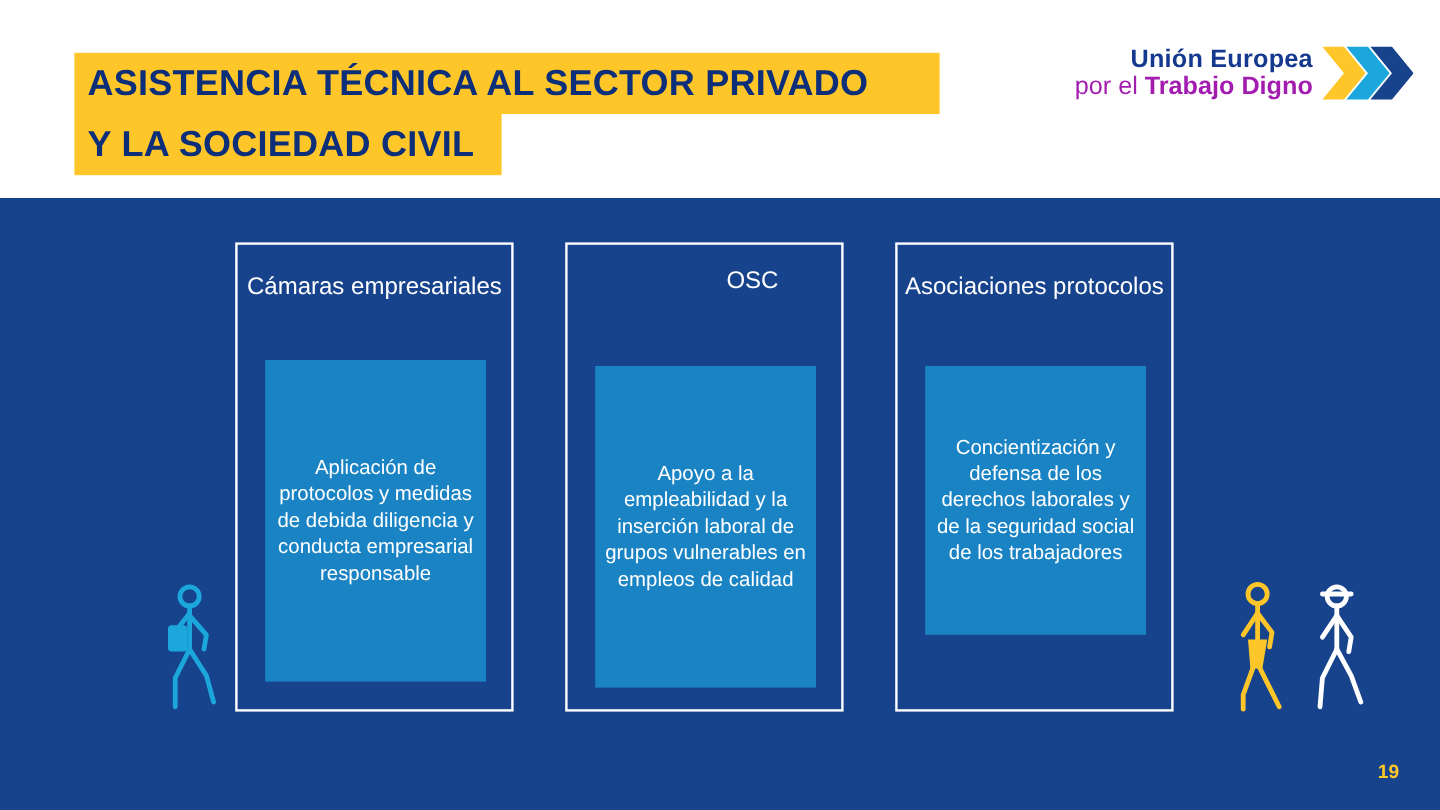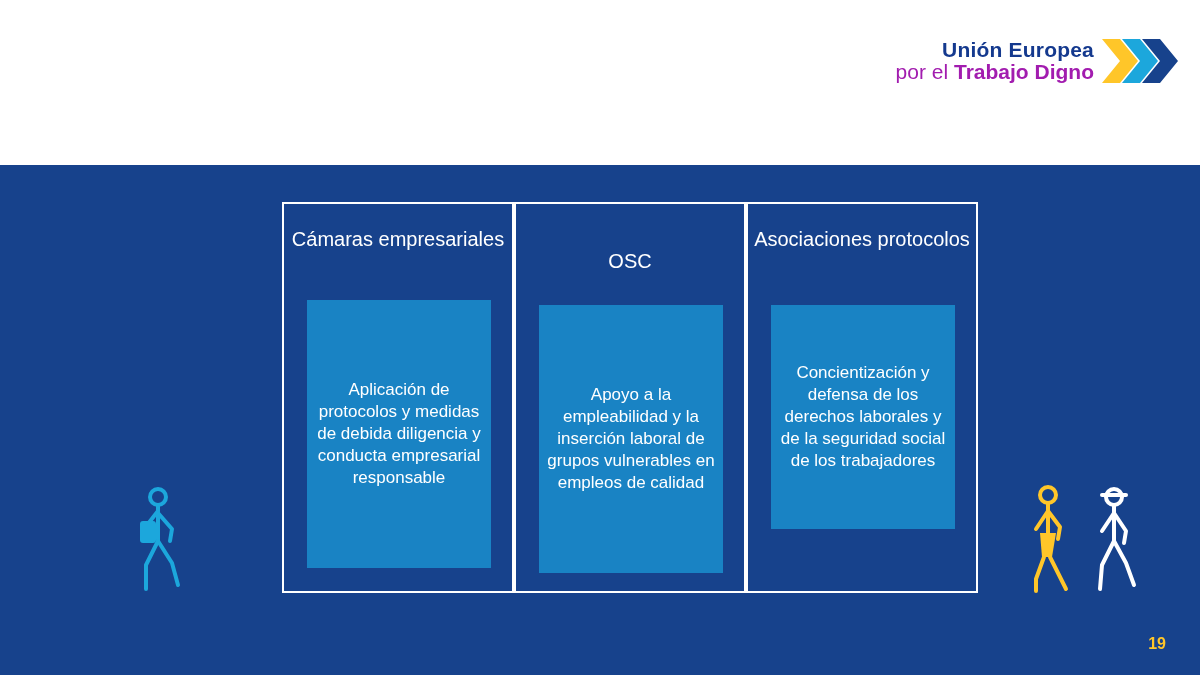--- a/index.html
+++ b/index.html
@@ -99,21 +99,21 @@
     background: #17428C;
   }
 
   .cards {
     position: absolute;
     left: 196px;
     top: 37px;
     width: 782px;
     height: 391px;
     display: flex;
-    justify-content: flex-end;
+    justify-content: space-between;
   }
   .card {
     position: relative;
     width: 232px;
     height: 391px;
     border: 2px solid #ffffff;
     box-sizing: border-box;
   }
   .card-title {
     position: absolute;
@@ -136,21 +136,21 @@
     text-align: center;
     display: flex;
     align-items: center;
     justify-content: center;
     padding: 26px 8px;
     box-sizing: border-box;
   }
   .card1 .card-inner { top: 96px;  height: 268px; }
   .card2 .card-inner { top: 101px; height: 268px; }
   .card3 .card-inner { top: 101px; height: 224px; }
-  .card2 .card-title { top: 44px; }
+  .card2 .card-title { top: 17px; padding-left: 40px; }
   .card3 .card-title { top: 22px; }
 
   
   .pict {
     position: absolute;
   }
   .pict-left  { left: 128px;  top: 320px; }
   .pict-right { right: 48px; top: 318px; }
 
   
@@ -163,20 +163,24 @@
     font-weight: bold;
   }
 </style>
 </head>
 <body>
 
 <div class="slide">
 
   <div class="header">
 
+    <div class="title-block">
+      <div class="title-line first">ASISTENCIA TÉCNICA AL SECTOR PRIVADO</div><br>
+      <div class="title-line second">Y LA SOCIEDAD CIVIL</div>
+    </div>
 
     <div class="logo">
       <div class="logo-text">
         <span class="l1">Unión Europea</span>
         <span class="l2"><span>por el </span><b>Trabajo Digno</b></span>
       </div>
       <svg class="logo-arrows" viewBox="0 0 78 52">
         <path d="M2 4 L20 4 L38 26 L20 48 L2 48 L20 26 Z" fill="#FFC629"></path>
         <path d="M22 4 L40 4 L58 26 L40 48 L22 48 L40 26 Z" fill="#1CA7DC"></path>
         <path d="M42 4 L60 4 L78 26 L60 48 L42 48 L60 26 Z" fill="#17428C"></path>

